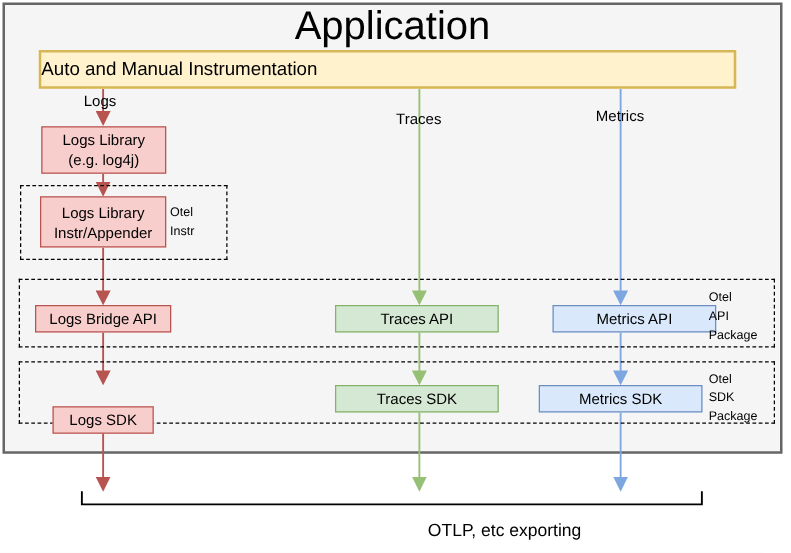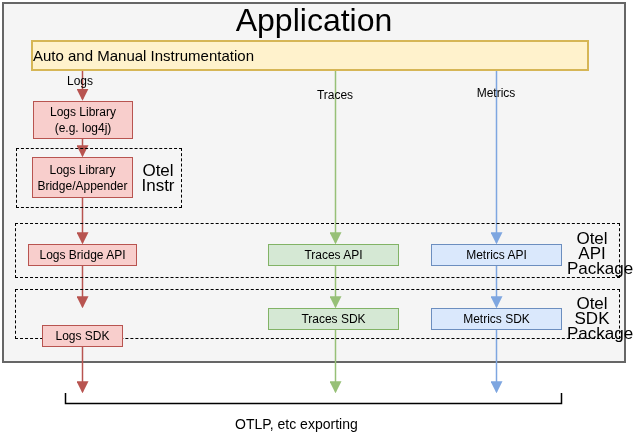--- a/index.html
+++ b/index.html
@@ -62,48 +62,47 @@
   .dashed-group {
     border: 1px dashed #000;
     z-index: 1;
     background: transparent;
   }
   #group-instr { left: 16px; top: 148px; width: 166px; height: 60px; }
   #group-api   { left: 15px; top: 223px; width: 605px; height: 55px; }
   #group-sdk   { left: 15px; top: 289px; width: 605px; height: 50px; }
 
   .group-label {
-    font-size: 17px; line-height: 15px;
-    text-align: center;
+    font-size: 10px; line-height: 15px;
     z-index: 2;
   }
   #label-otel-instr { left: 136px; top: 163px; width: 44px; }
   #label-otel-api   { left: 567px; top: 231px; width: 50px; }
   #label-otel-sdk   { left: 567px; top: 296px; width: 50px; }
 
   #node-logs-bridge-api { left: 28px;  top: 244px; width: 109px; height: 22px; }
   #node-traces-api      { left: 268px; top: 244px; width: 131px; height: 22px; }
-  #node-metrics-api     { left: 431px; top: 244px; width: 131px; height: 22px; }
+  #node-metrics-api     { left: 442px; top: 244px; width: 131px; height: 22px; }
 
   #node-logs-sdk    { left: 42px;  top: 308px; width: 81px;  height: 22px; margin-top: 17px; }
   #node-traces-sdk  { left: 268px; top: 308px; width: 131px; height: 22px; }
   #node-metrics-sdk { left: 431px; top: 308px; width: 131px; height: 22px; }
 
   #arrow-layer { left: 0; top: 0; width: 633px; height: 442px; z-index: 1; pointer-events: none; }
   .line-red   { stroke: var(--arrow-red);   stroke-width: 1.5; }
   .line-green { stroke: var(--arrow-green); stroke-width: 1.5; }
   .line-blue  { stroke: var(--arrow-blue);  stroke-width: 1.5; }
   .head-red   { fill: var(--arrow-red); }
   .head-green { fill: var(--arrow-green); }
   .head-blue  { fill: var(--arrow-blue); }
   .bracket    { fill: none; stroke: #000; stroke-width: 1.5; }
 
   #label-exporting {
     left: 235px; top: 416px; width: 230px;
-    text-align: left;
+    text-align: right;
     font-size: 14px;
     z-index: 2;
   }
 </style>
 </head>
 <body>
 
 <div id="canvas">
 
   <div class="abs" id="app-box"></div>
@@ -149,21 +148,21 @@
   </svg>
 
   <div class="abs node node-red" id="node-logs-library">
     <span>Logs Library</span>
     <span>(e.g. log4j)</span>
   </div>
 
   <div class="abs dashed-group" id="group-instr"></div>
   <div class="abs node node-red" id="node-logs-bridge">
     <span>Logs Library</span>
-    <span>Bridge/Appender</span>
+    <span>Instr/Appender</span>
   </div>
   <div class="abs group-label" id="label-otel-instr">
     <div>Otel</div>
     <div>Instr</div>
   </div>
 
   <div class="abs dashed-group" id="group-api"></div>
   <div class="abs node node-red" id="node-logs-bridge-api">
     <span>Logs Bridge API</span>
   </div>

